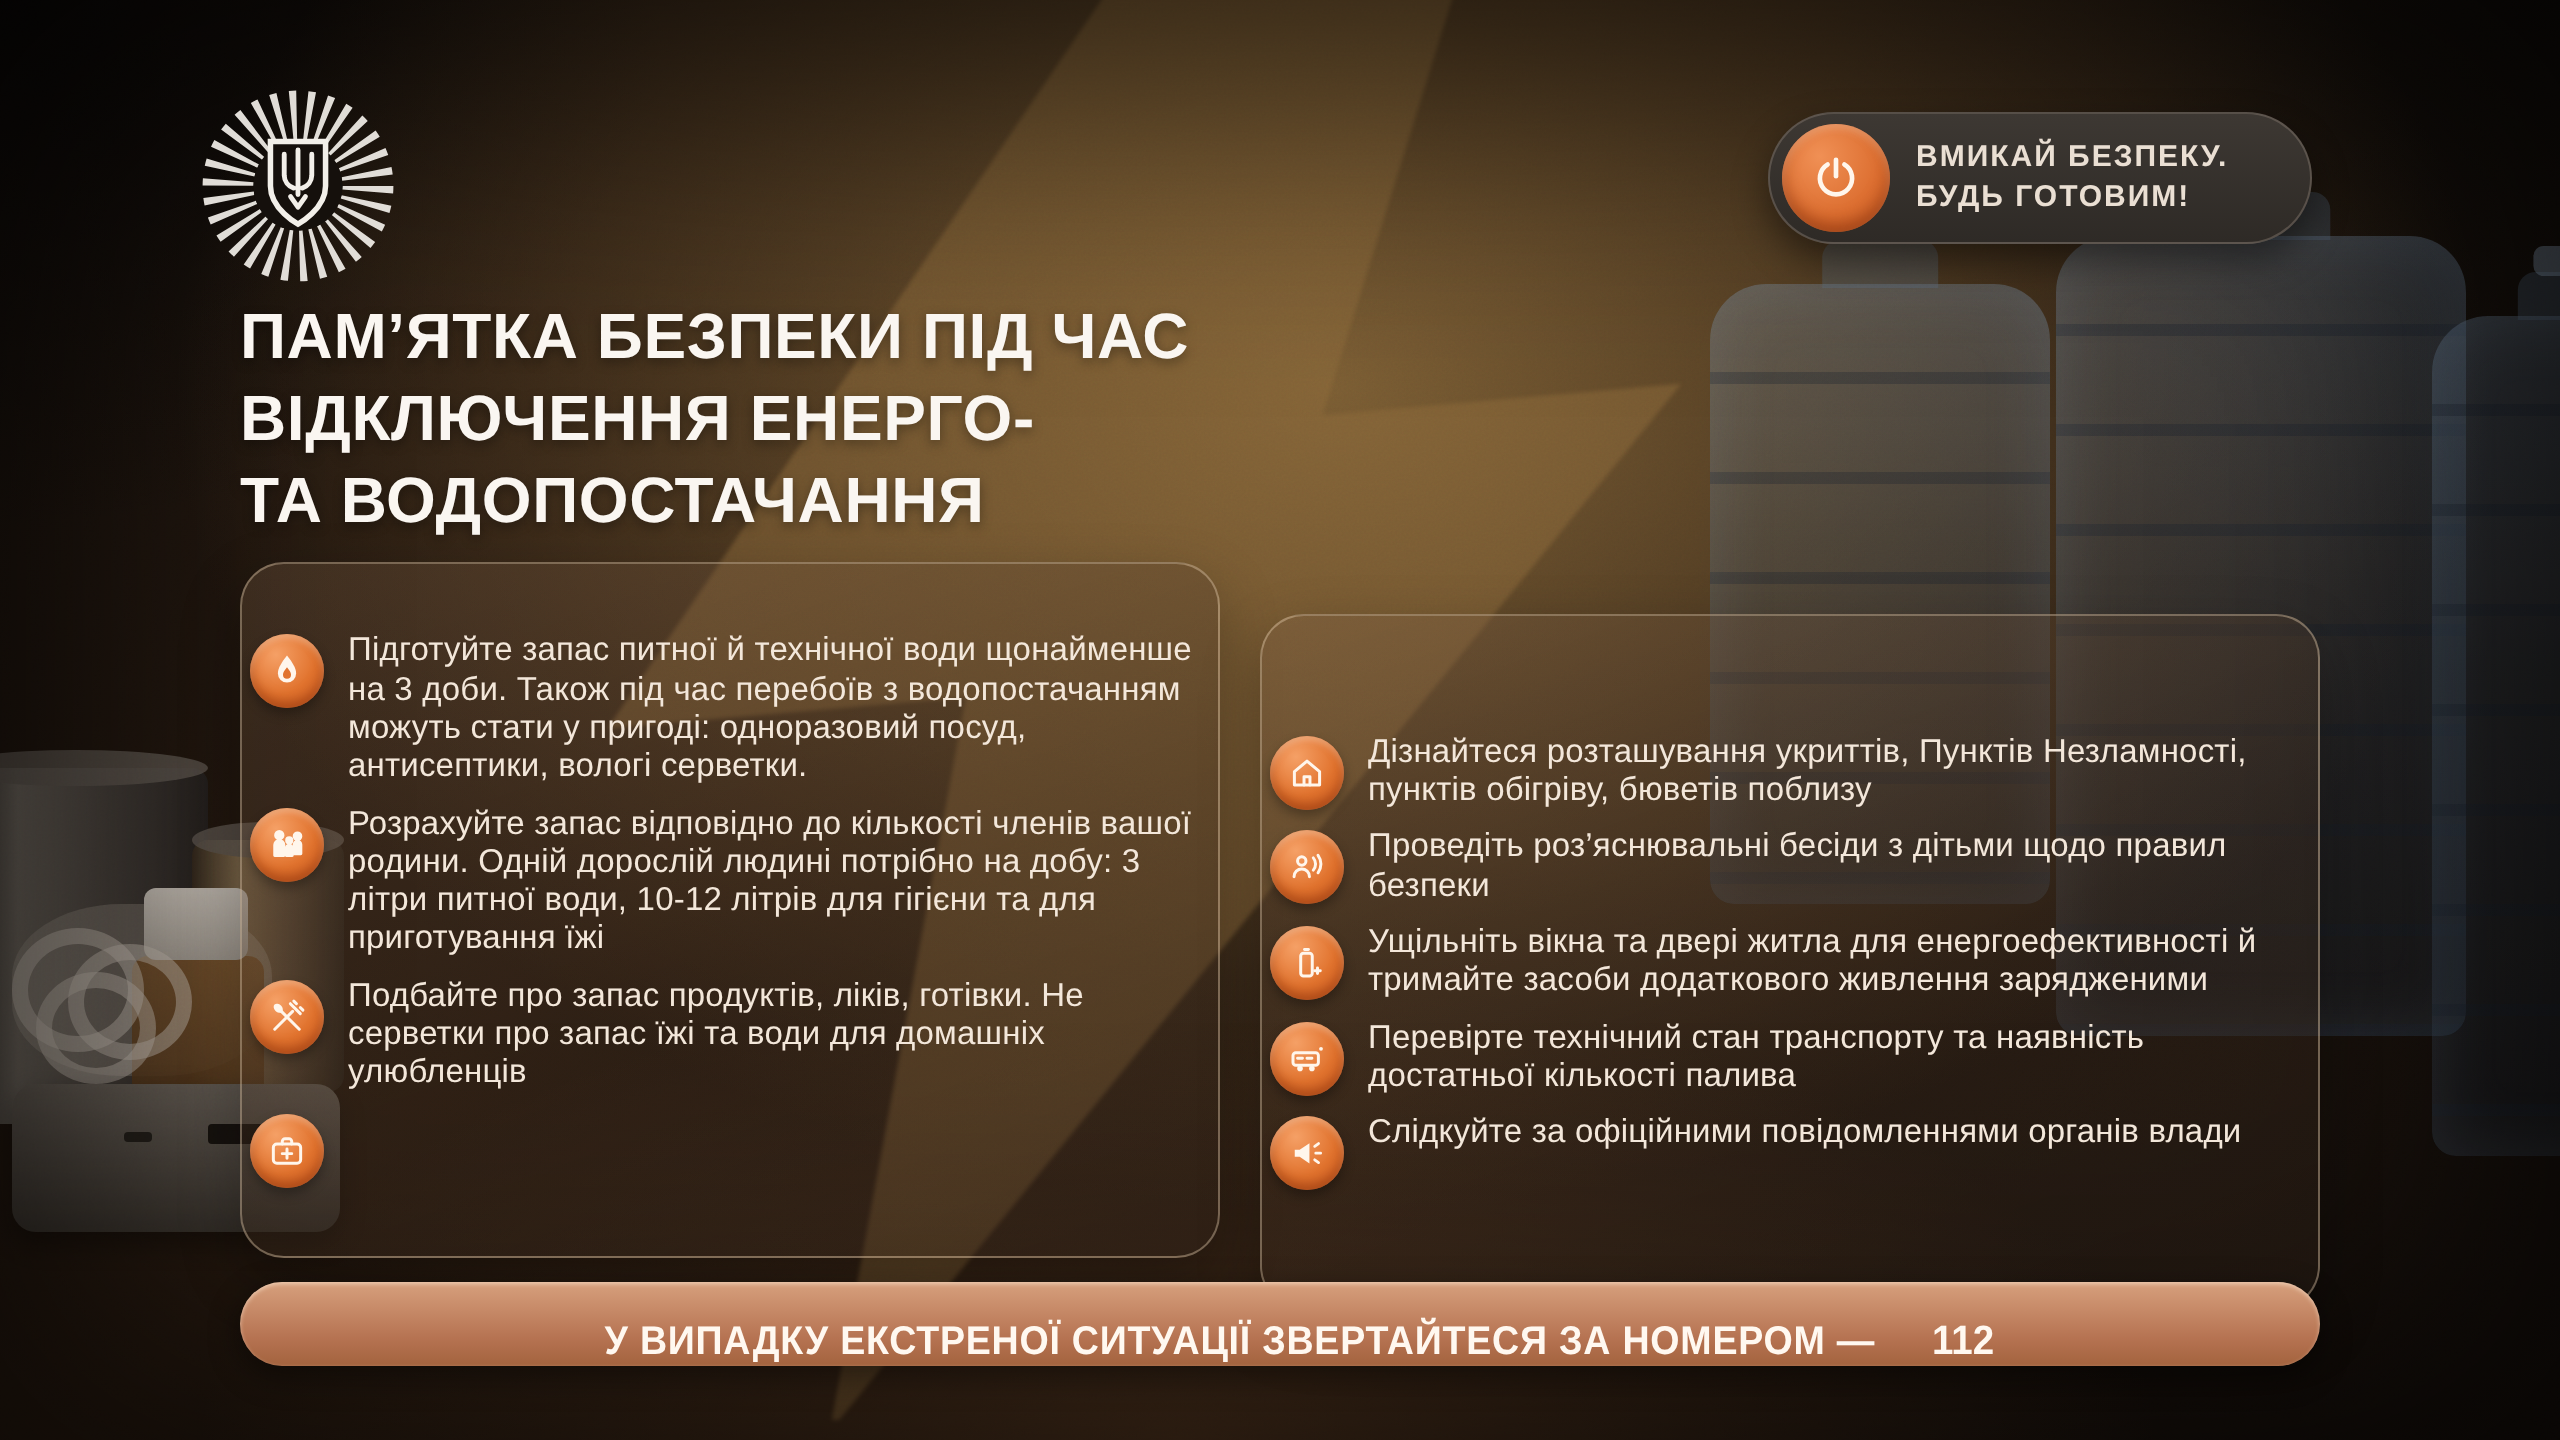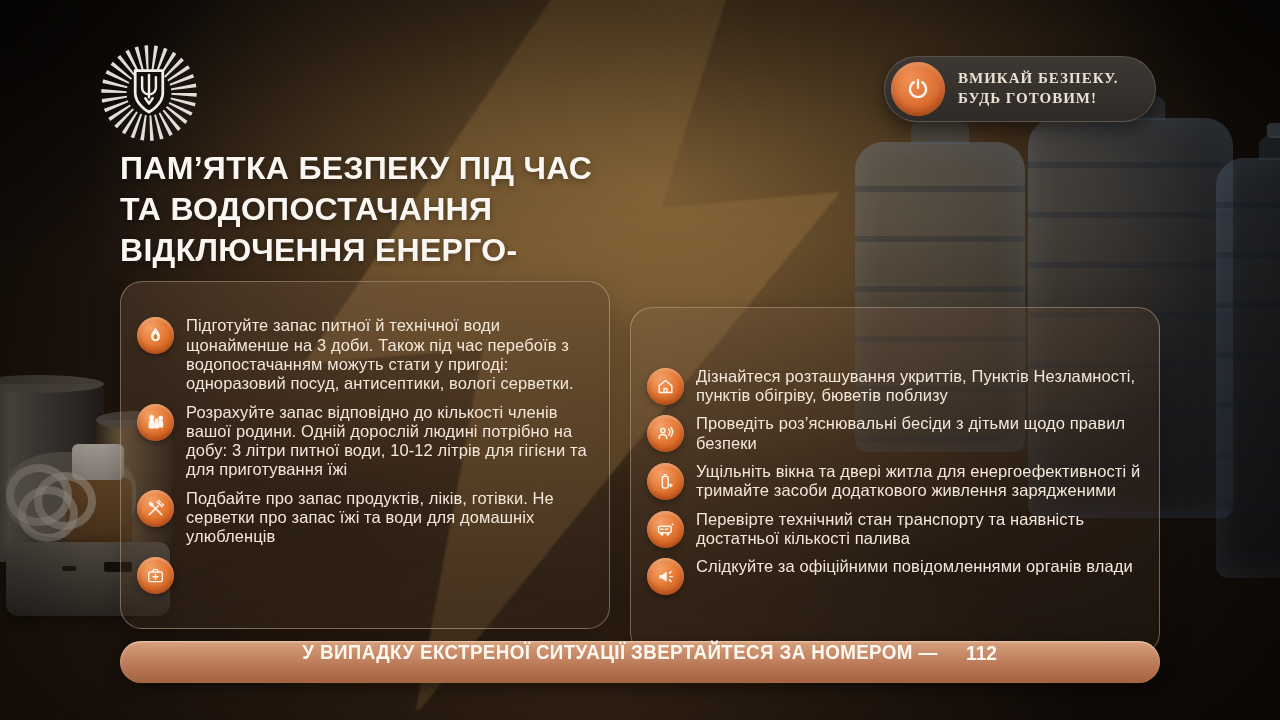--- a/index.html
+++ b/index.html
@@ -64,56 +64,56 @@
     border:1px solid rgba(120,110,100,0.55);
     box-shadow:0 8px 18px rgba(0,0,0,0.45);
     display:flex;align-items:center;gap:13px;padding-left:6px;
   }
   .badge-circle{
     width:54px;height:54px;border-radius:50%;flex:0 0 54px;
     background:radial-gradient(circle at 35% 30%, #f09055, #dd6f31 58%, #c65a22);
     box-shadow:inset 0 -4px 8px rgba(130,45,10,0.6), inset 0 2px 4px rgba(255,215,185,0.45);
     display:flex;align-items:center;justify-content:center;
   }
-  .badge-text{color:#eadfd3;font-size:15px;font-weight:700;line-height:1.32;letter-spacing:1px;font-family:Liberation Serif, serif;}
+  .badge-text{color:#eadfd3;font-size:15px;font-weight:700;line-height:1.32;letter-spacing:1px;}
 
   
   .title{
     position:absolute;left:120px;top:148px;margin:0;
     color:#faf6f1;font-size:32px;font-weight:700;line-height:1.28;letter-spacing:0.3px;
     text-shadow:0 2px 6px rgba(0,0,0,0.35);
   }
   .title span{display:block;}
 
   
   .card{
     position:absolute;top:281px;height:348px;border-radius:22px;
     border:1.5px solid rgba(240,216,185,0.38);
     background:linear-gradient(160deg, rgba(128,98,72,0.30), rgba(64,46,32,0.36) 55%, rgba(46,33,24,0.42));
     box-shadow:0 12px 30px rgba(0,0,0,0.28);
-    padding:13px 16px;display:flex;flex-direction:column;justify-content:center;gap:9px;
+    padding:13px 4px;display:flex;flex-direction:column;justify-content:center;gap:9px;
   }
   .card-left{left:120px;width:490px;}
   .card-right{left:630px;width:530px;margin-top:26px;}
   .row{display:flex;align-items:flex-start;gap:12px;}
   .ic{
     width:37px;height:37px;border-radius:50%;flex:0 0 37px;margin-top:1px;
     background:radial-gradient(circle at 35% 28%, #f5a066, #e1732e 56%, #cc5b21);
     box-shadow:inset 0 -3px 6px rgba(135,48,10,0.55), inset 0 2px 3px rgba(255,220,190,0.5), 0 3px 6px rgba(0,0,0,0.3);
     display:flex;align-items:center;justify-content:center;
   }
   .ic svg{stroke:#fff6ec;fill:none;stroke-width:1.7;stroke-linecap:round;stroke-linejoin:round;}
   .row p{margin:0;color:#f3e7da;font-size:16.5px;line-height:1.17;font-weight:400;letter-spacing:0.1px;}
 
   
   .banner{
     position:absolute;left:120px;top:641px;width:1040px;height:42px;border-radius:21px;
     background:linear-gradient(180deg,#d7a07d,#b57251 68%,#a3633e);
     box-shadow:0 5px 16px rgba(0,0,0,0.45), inset 0 1px 2px rgba(255,236,216,0.55);
-    display:flex;align-items:flex-start;justify-content:center;gap:8px;
+    display:flex;align-items:flex-end;justify-content:center;gap:8px;
   }
   .banner-text{color:#fff8f0;font-size:20px;font-weight:600;letter-spacing:0.4px;
     transform:scaleX(0.94);white-space:nowrap;}
   .banner-num{color:#fff8f0;font-size:20.5px;font-weight:800;transform:scaleX(0.94);}
 </style>
 </head>
 <body>
 
 <div class="poster">
 
@@ -161,23 +161,23 @@
         <path d="M8.4 6.2 a6.9 6.9 0 1 0 7.2 0"></path>
       </svg>
     </div>
     <div class="badge-text">
       <span>ВМИКАЙ БЕЗПЕКУ.</span><br>
       <span>БУДЬ ГОТОВИМ!</span>
     </div>
   </div>
 
   <h1 class="title">
-    <span>ПАМ’ЯТКА БЕЗПЕКУ ПІД ЧАС</span>
+    <span>ПАМ’ЯТКА БЕЗПЕКИ ПІД ЧАС</span>
+    <span>ВІДКЛЮЧЕННЯ ЕНЕРГО-</span>
     <span>ТА ВОДОПОСТАЧАННЯ</span>
-    <span>ВІДКЛЮЧЕННЯ ЕНЕРГО-</span>
   </h1>
 
   <section class="card card-left">
     <div class="row">
       <span class="ic">
         <svg width="21" height="21" viewBox="0 0 24 24">
           <path d="M12 3.2 C9 7 6.8 10.3 6.8 13.4 a5.2 5.2 0 0 0 10.4 0 C17.2 10.3 15 7 12 3.2 Z" fill="#fff6ec" stroke="none"></path>
           <path d="M12 9.8 c-1.4 1.8 -2.3 3 -2.3 4.3 a2.3 2.3 0 0 0 4.6 0 c0 -1.3 -0.9 -2.5 -2.3 -4.3 Z" fill="#e1732e" stroke="none"></path>
         </svg>
       </span>

